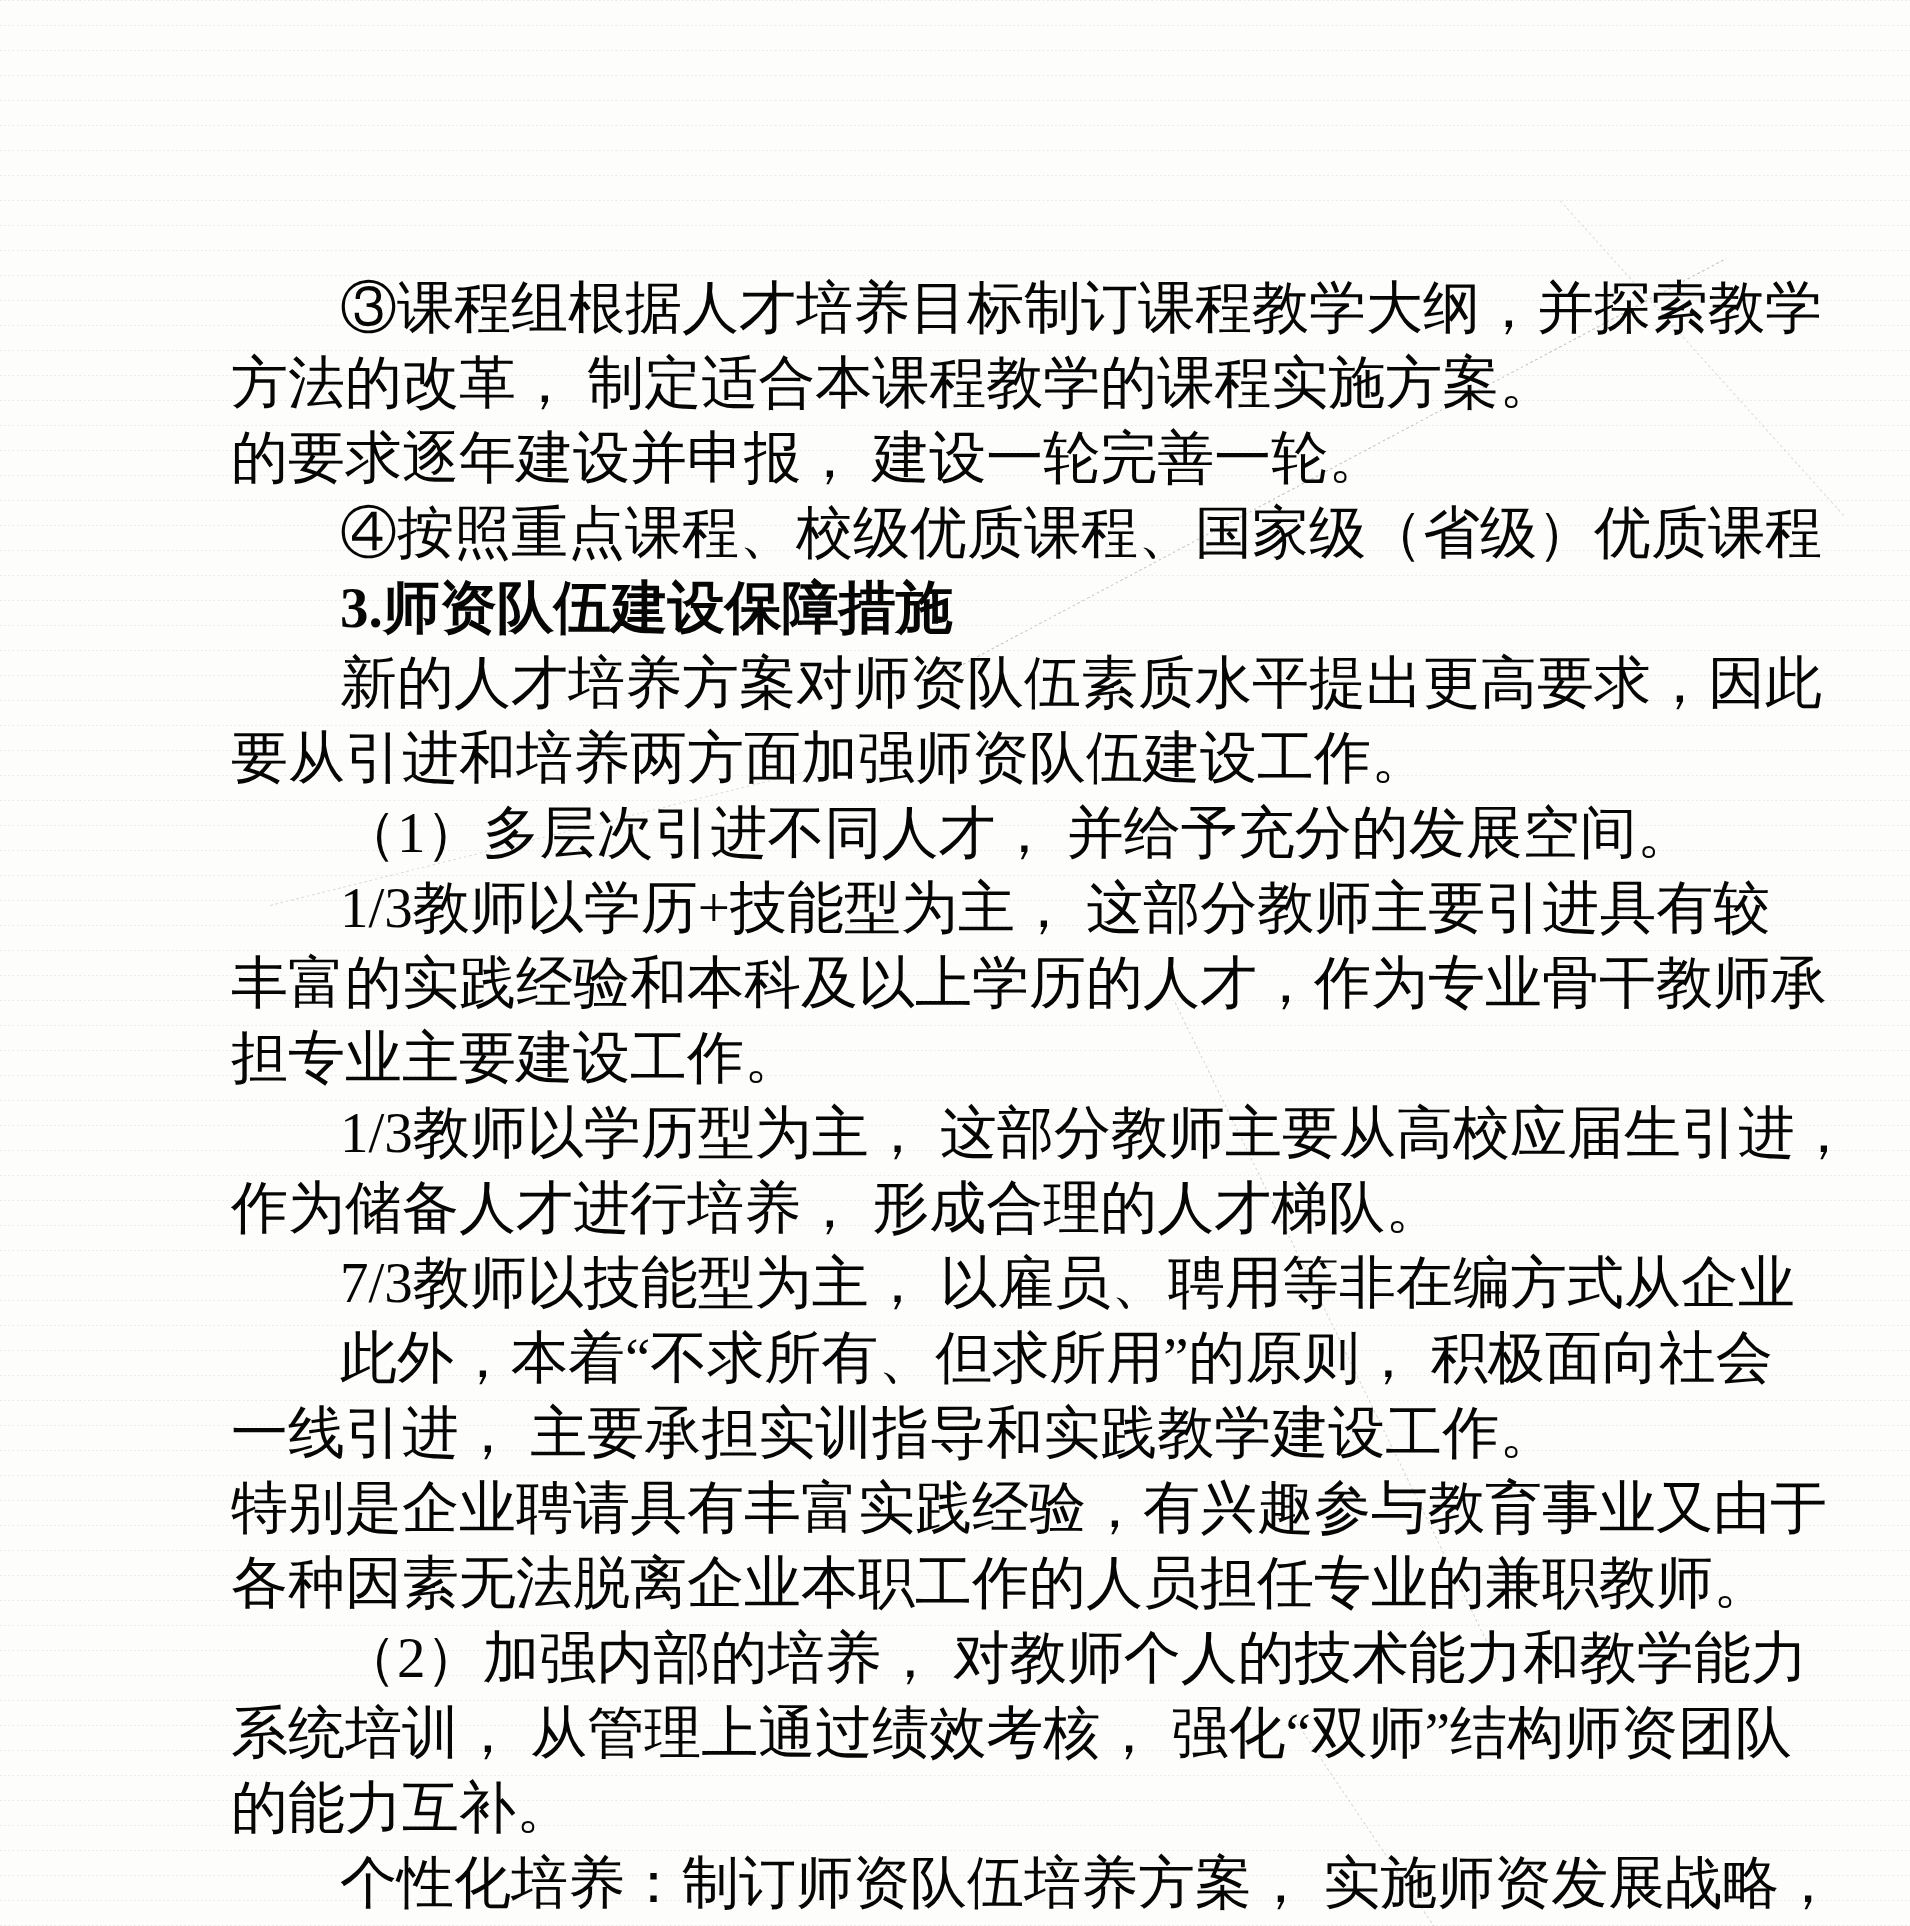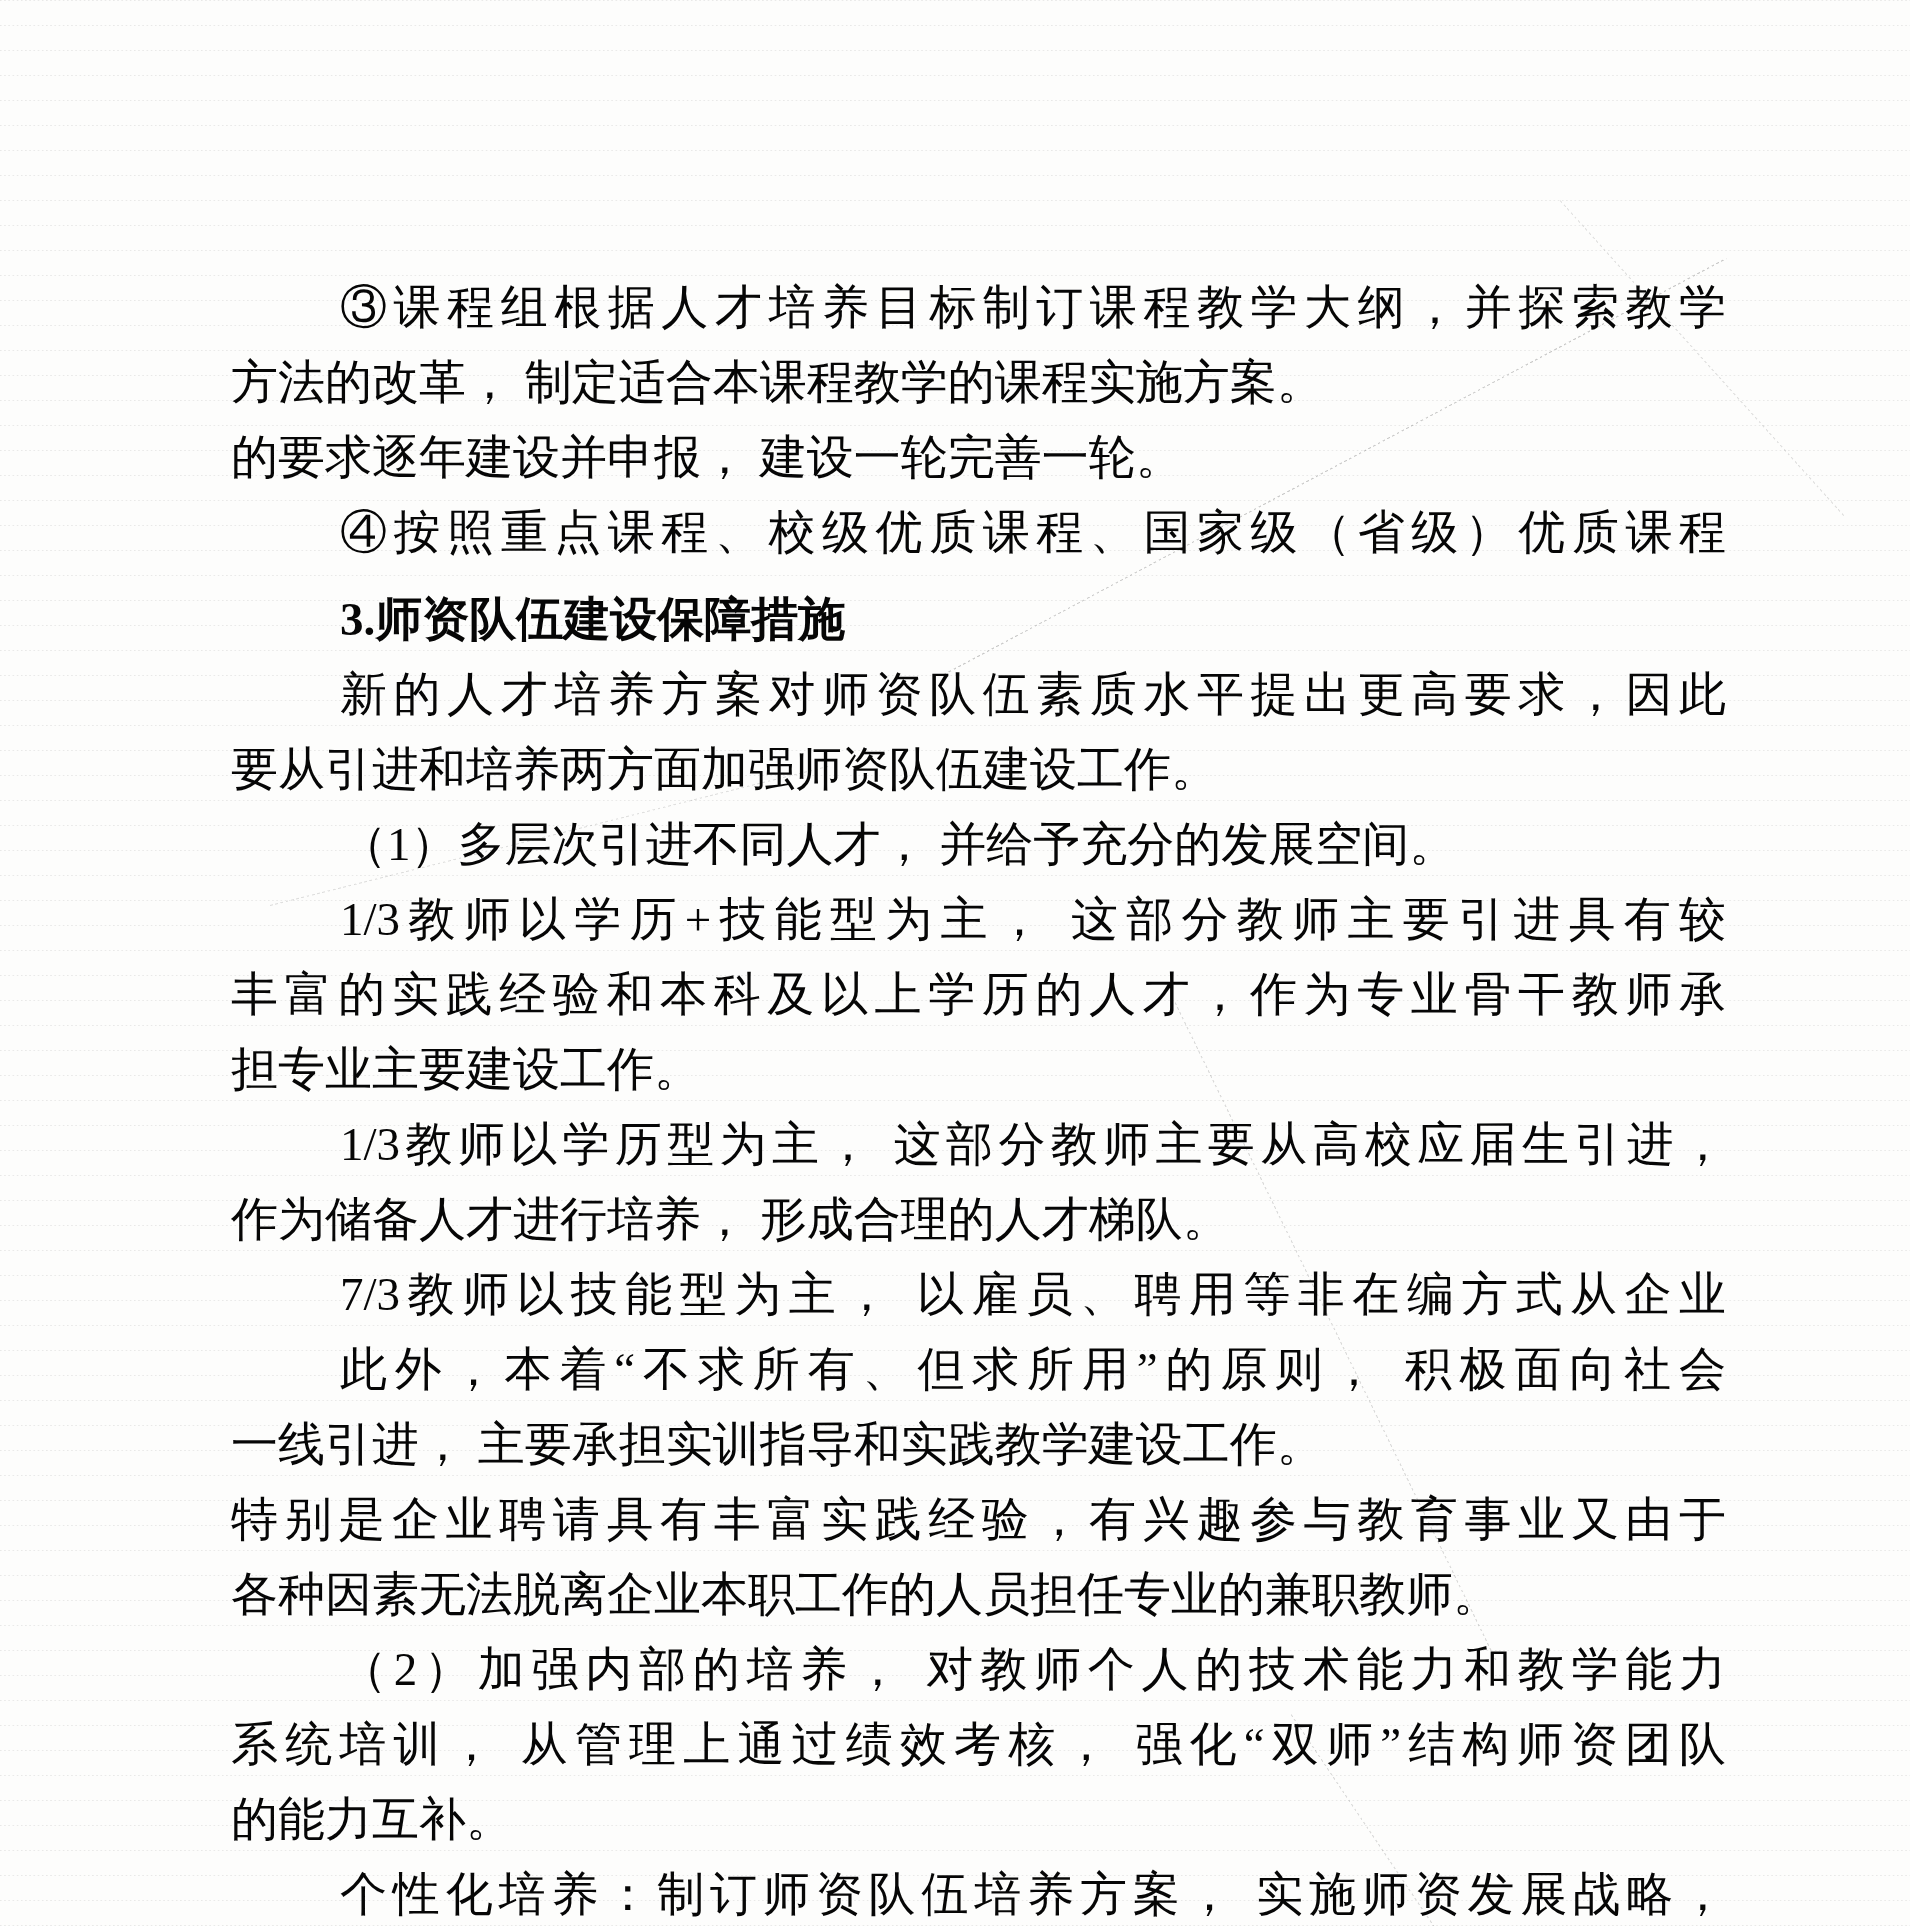--- a/index.html
+++ b/index.html
@@ -42,30 +42,30 @@
   .content {
     position: absolute;
     left: 231px;
     top: 270px;
     width: 1495px;
     z-index: 2;
   }
   .line {
     height: 75px;
     line-height: 75px;
-    font-size: 47px;
+    font-size: 57px;
     color: #060606;
     white-space: nowrap;
     text-align: justify;
     text-justify: inter-character;
     overflow: visible;
   }
   .line.fill { text-align-last: justify; }
   .line.indent { text-indent: 109px; }
-  .line.bold { font-weight: 700; margin-top: 12px; }
+  .line.bold { font-weight: 700; }
 </style>
 </head>
 <body>
 
 <div class="artifact-dots"></div>
 <div class="artifact-line al-1"></div>
 <div class="artifact-line al-2"></div>
 <div class="artifact-line al-3"></div>
 <div class="artifact-line al-4"></div>
 

